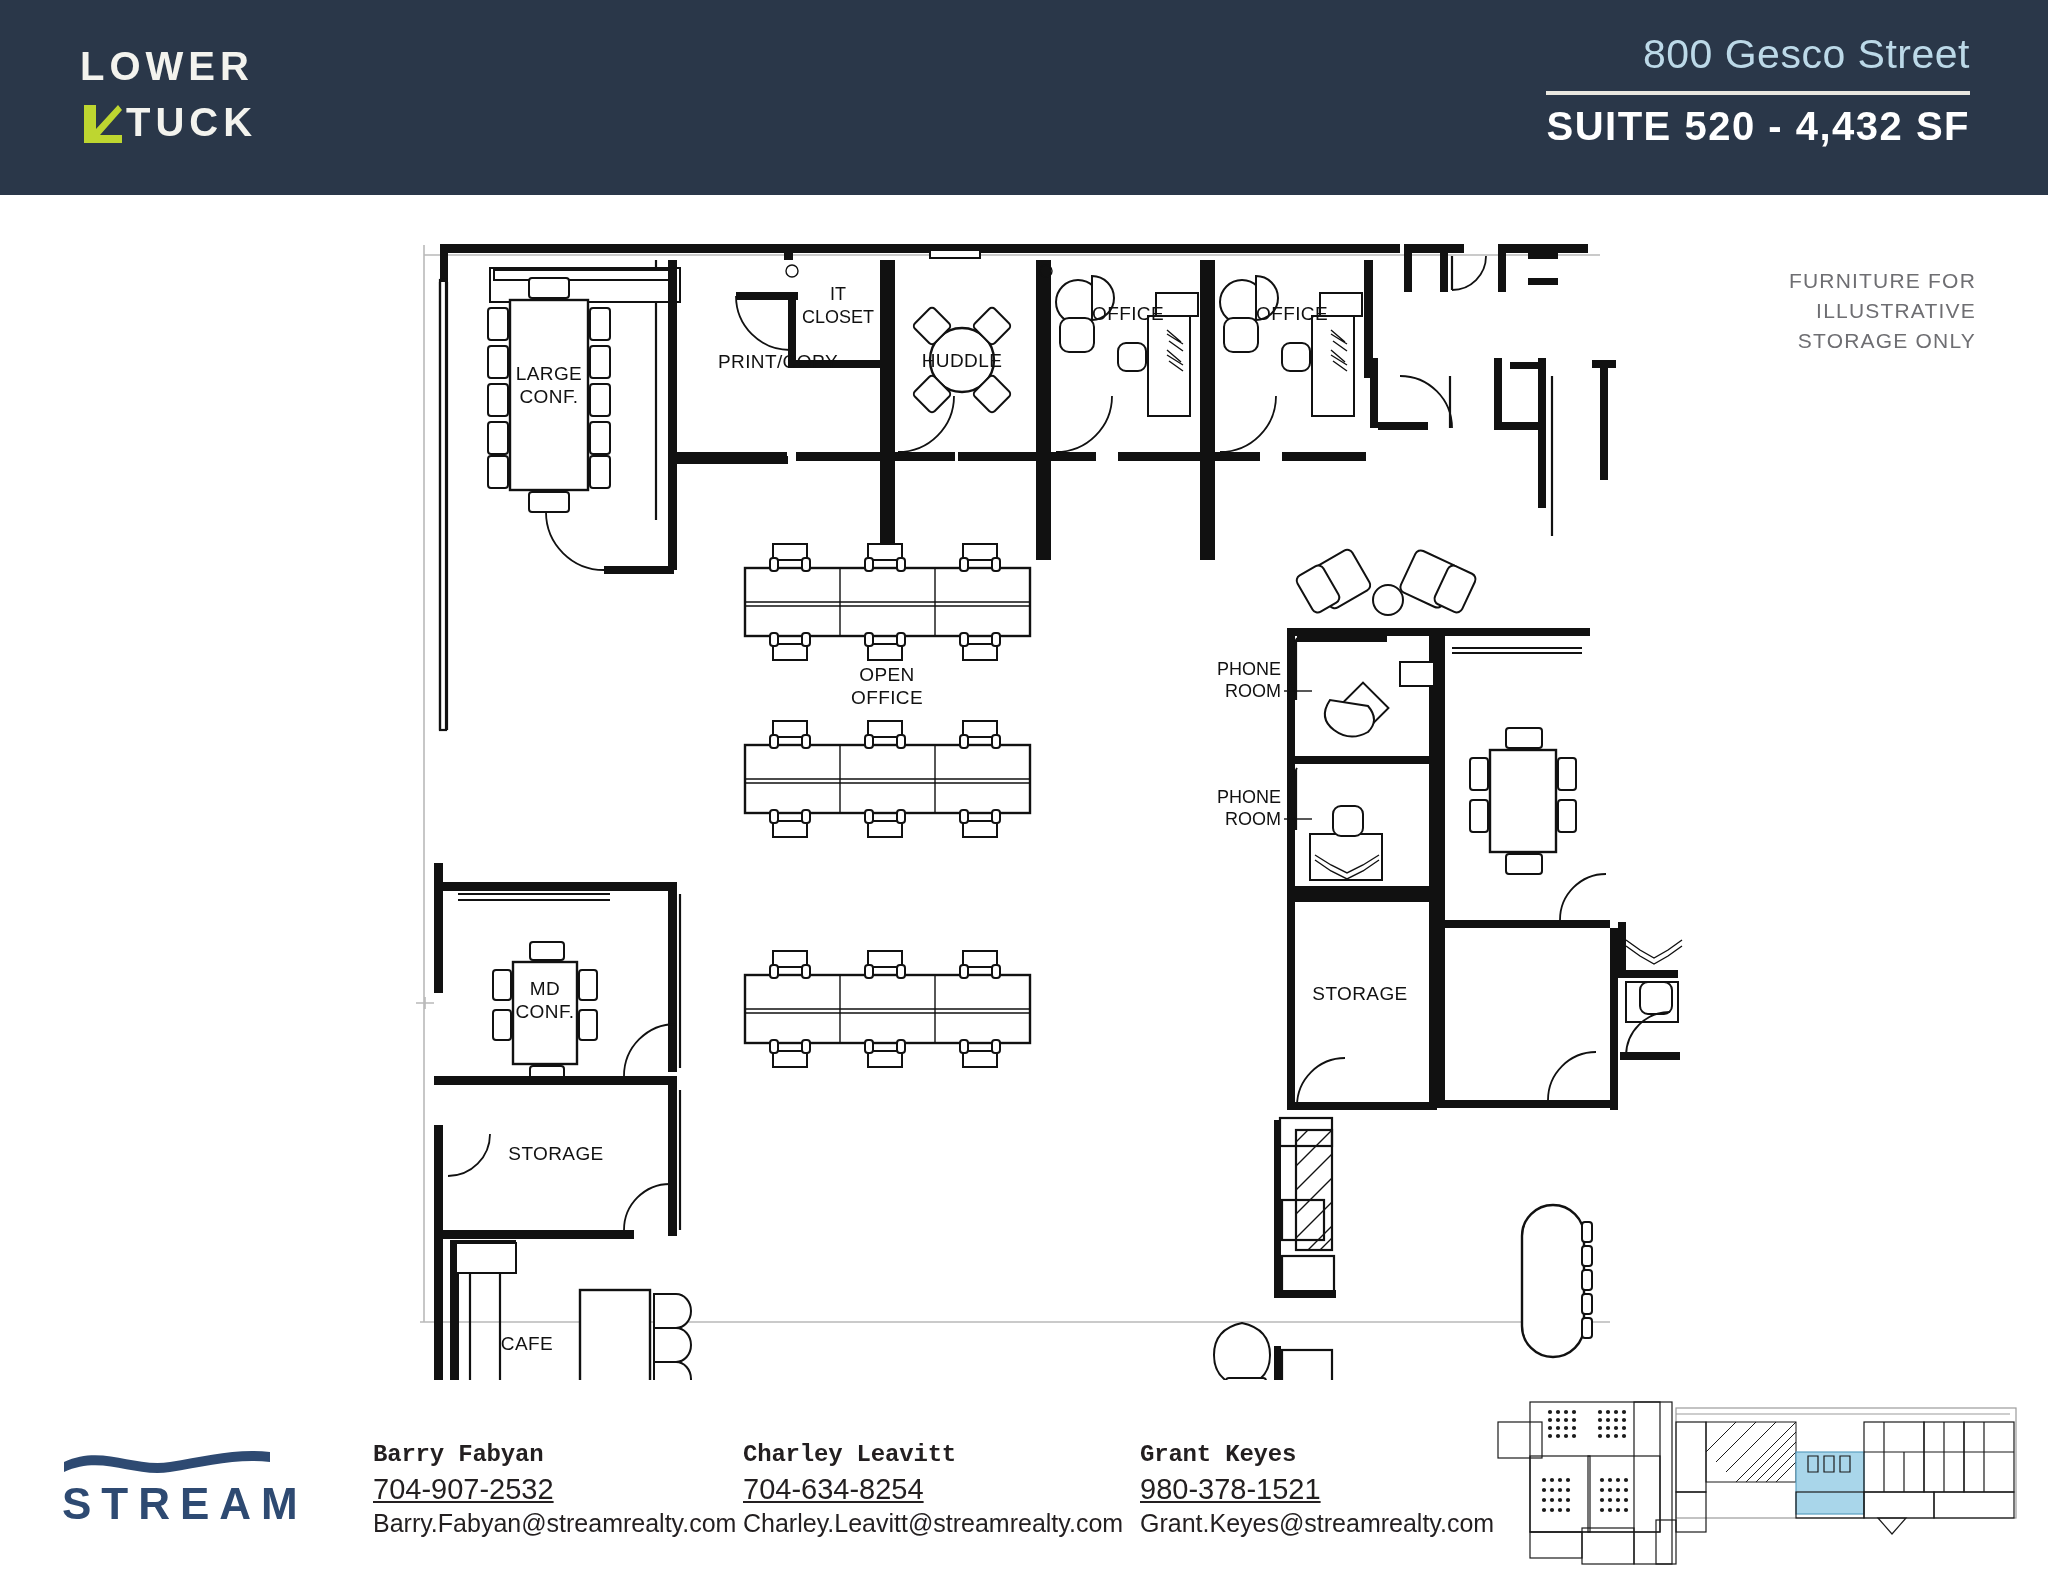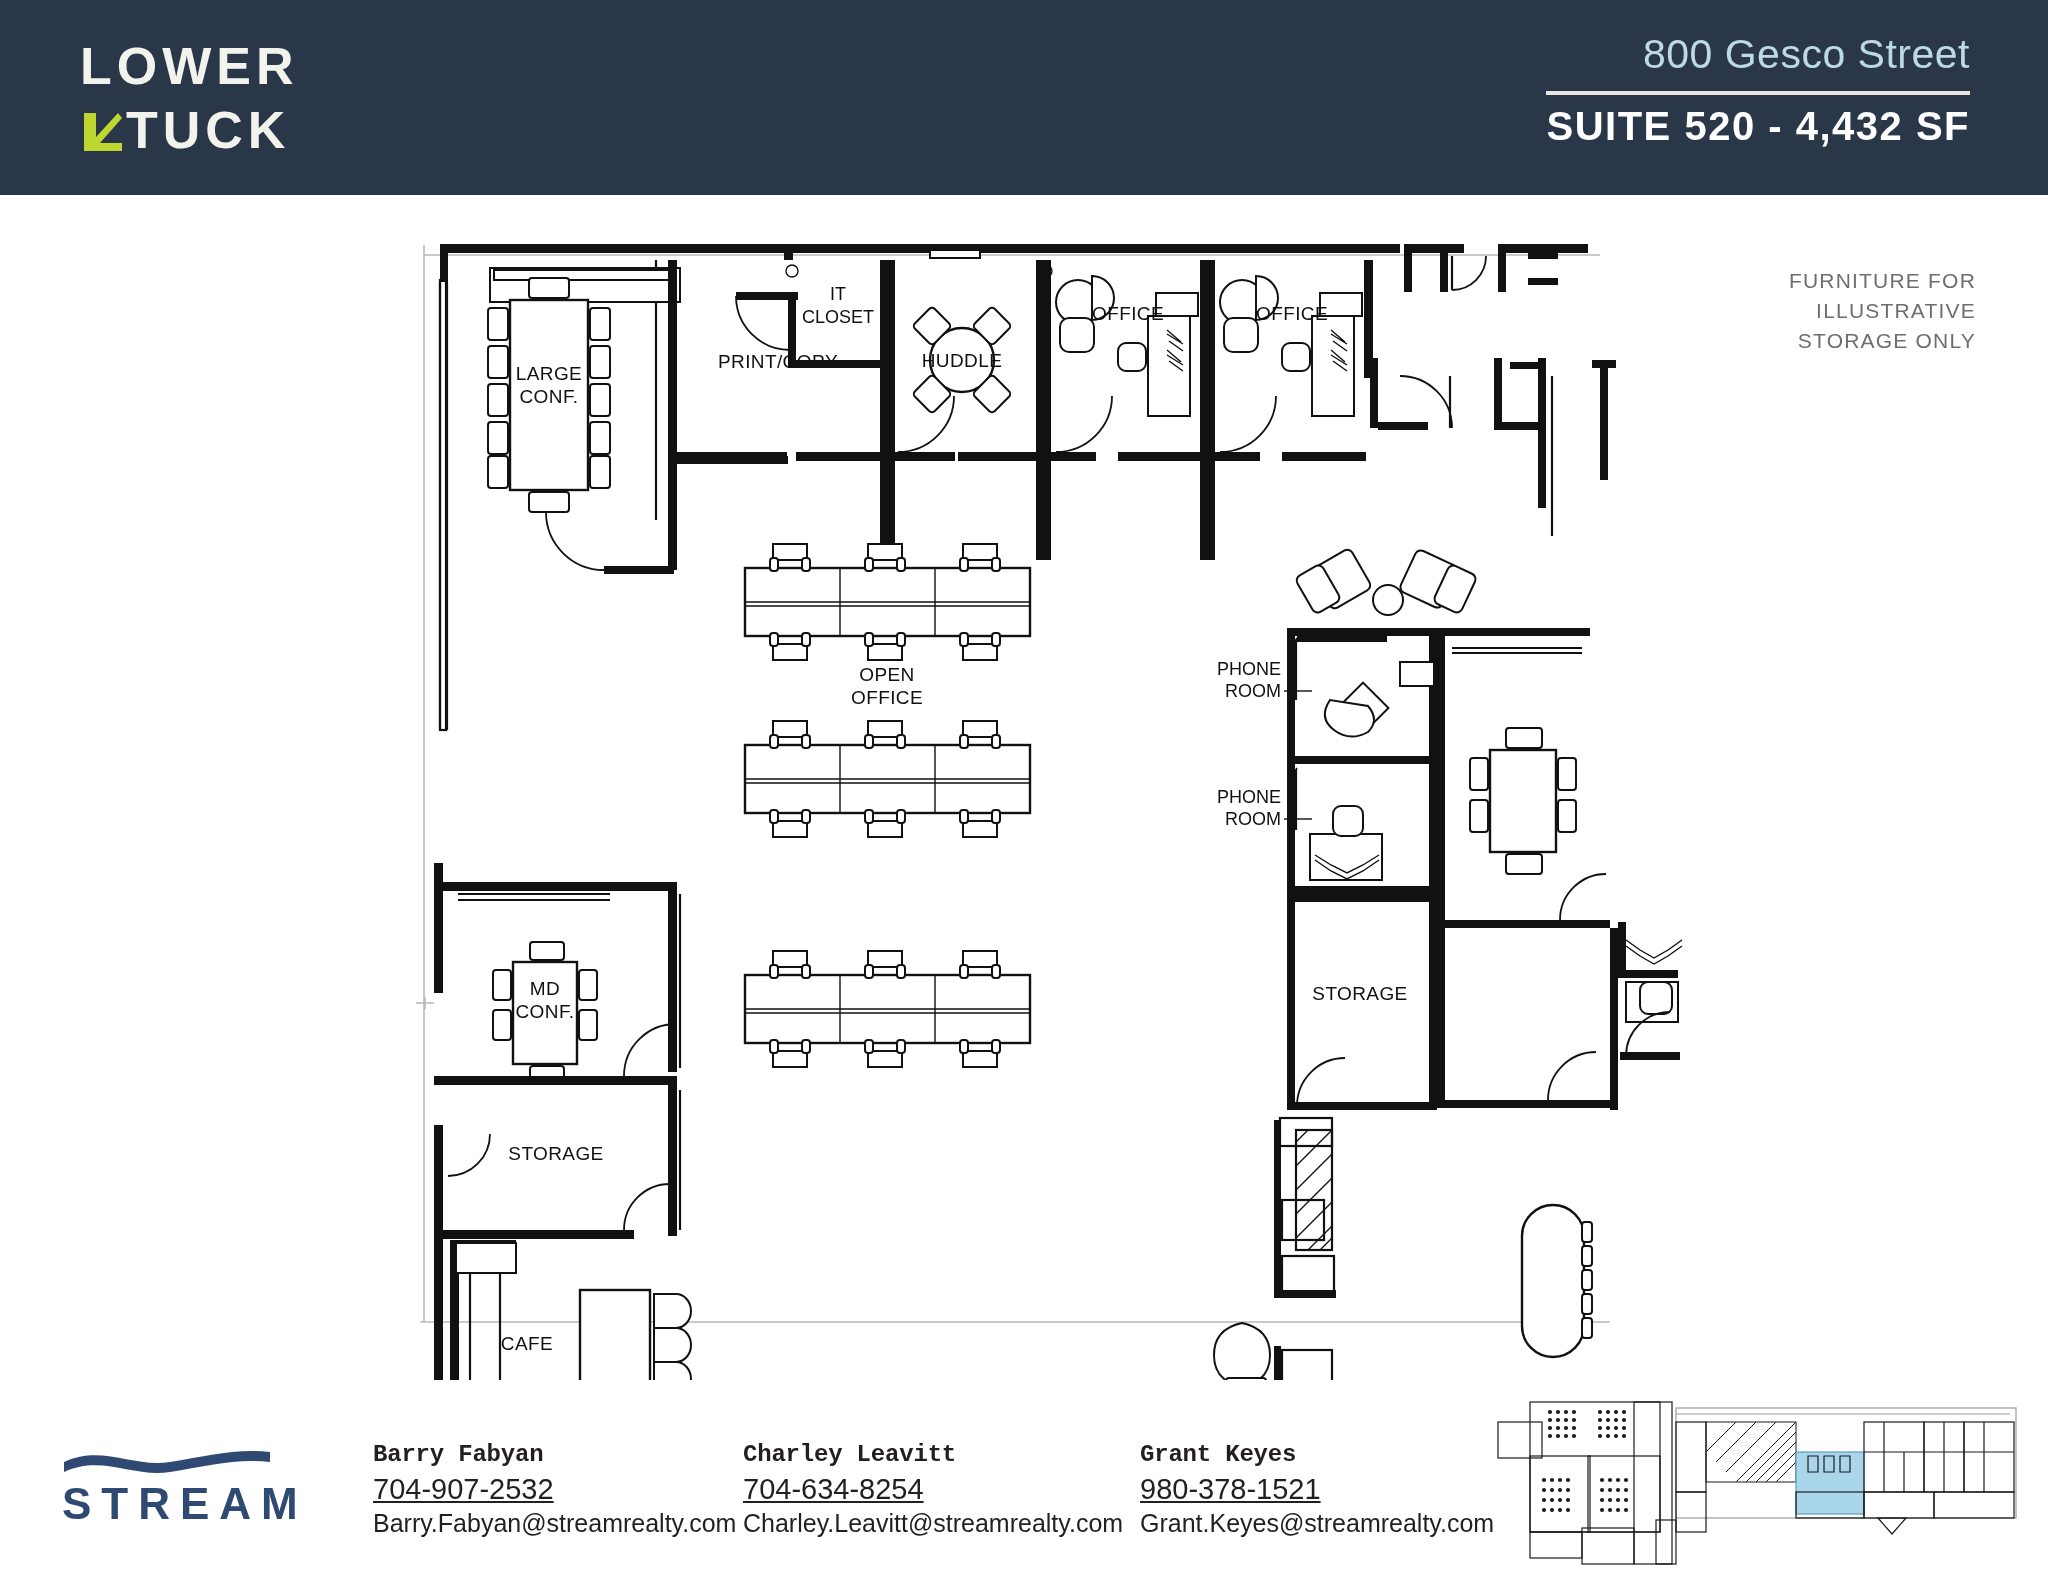--- a/index.html
+++ b/index.html
@@ -7,22 +7,22 @@
   html,body { width:2048px; height:1583px; background:#ffffff;
     font-family:"Liberation Sans", sans-serif; overflow:hidden; }
 
   #page { position:relative; width:2048px; height:1583px; background:#fff; }
 
   
   #header { position:absolute; left:0; top:0; width:2048px; height:195px;
     background:#2a3749; }
   #logo { position:absolute; left:80px; top:38px; }
   .logo-line { display:block; color:#f3f3ee; font-weight:700;
-    font-size:52px; letter-spacing:5px; line-height:56px; }
-  #logo-row2 { display:flex; align-items:center; margin-top:8px; }
+    font-size:40px; letter-spacing:5px; line-height:56px; }
+  #logo-row2 { display:flex; align-items:center; }
   #logo-arrow { width:44px; height:46px; margin-right:2px; flex:0 0 auto; }
 
   #header-right { position:absolute; right:78px; top:30px; text-align:right;margin-left:36px; }
   #addr { color:#bcd9e8; font-size:41px; font-weight:400; letter-spacing:.5px;
           line-height:48px; white-space:nowrap; }
   #addr-rule { height:4px; background:#e9e7e0; margin:13px 0 13px 0; }
   #suite { color:#ffffff; font-size:40px; font-weight:700; letter-spacing:1.5px;
           line-height:36px; white-space:nowrap; }
 
   

